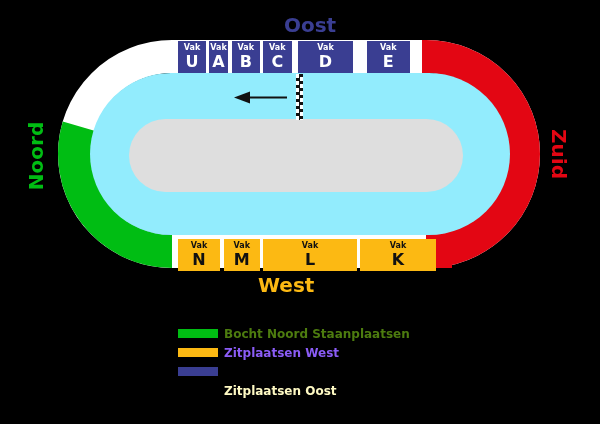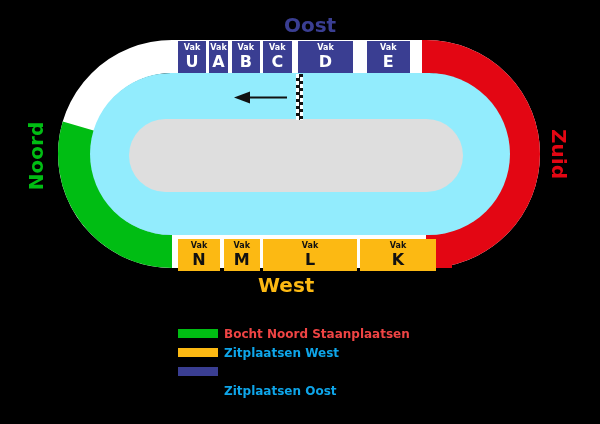--- a/index.html
+++ b/index.html
@@ -31,24 +31,24 @@
     position:absolute;left:296px;top:74px;width:7px;height:46px;
     background:repeating-conic-gradient(#111 0% 25%, #fff 0% 50%);
     background-size:7px 7px;
   }
 
   
   .legend{position:absolute;left:178px;top:324px;}
   .lrow{display:flex;align-items:center;height:19px;}
   .swatch{width:40px;height:9px;margin-right:6px;flex:0 0 auto;}
   .llabel{font-size:12px;font-weight:700;white-space:nowrap;}
-  .sw-green{background:#00bd13;} .t-green{color:#ef4444;}
-  .sw-yellow{background:#fcb913;} .t-yellow{color:#0ea5e9;}
+  .sw-green{background:#00bd13;} .t-green{color:#4d7c0f;}
+  .sw-yellow{background:#fcb913;} .t-yellow{color:#8b5cf6;}
   .sw-red{background:#e30613;}   .t-red{color:#e30613;}
-  .sw-blue{background:#3a3e92;}  .t-blue{color:#0ea5e9;margin-top:38px;}
+  .sw-blue{background:#3a3e92;}  .t-blue{color:#fef9c3;margin-top:38px;}
 </style>
 </head>
 <body>
 
 <div class="stage">
 
   <svg class="base" width="600" height="424" viewBox="0 0 600 424">
 
     <path d="M 172 56.5 L 426 56.5 A 97.5 97.5 0 0 1 426 251.5 L 172 251.5 A 97.5 97.5 0 0 1 172 56.5 Z" fill="none" stroke="#ffffff" stroke-width="33" stroke-linecap="butt"></path>
 

